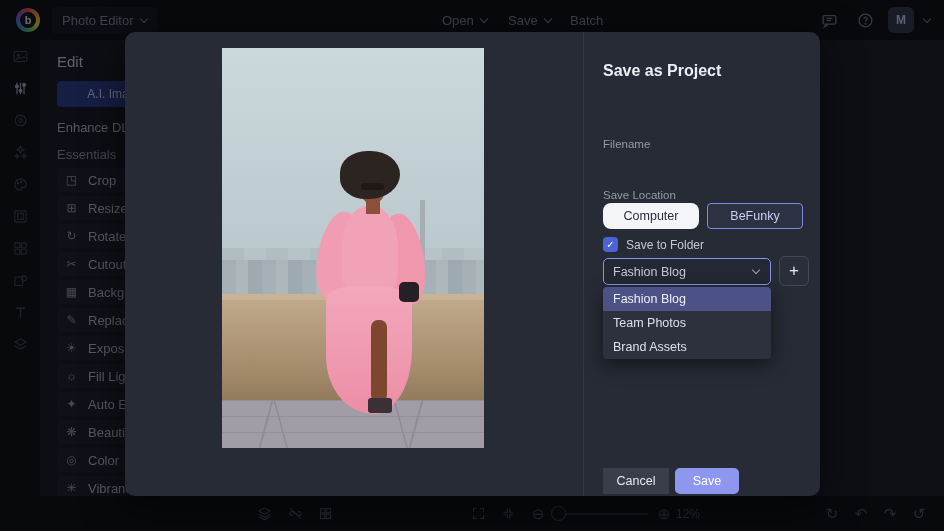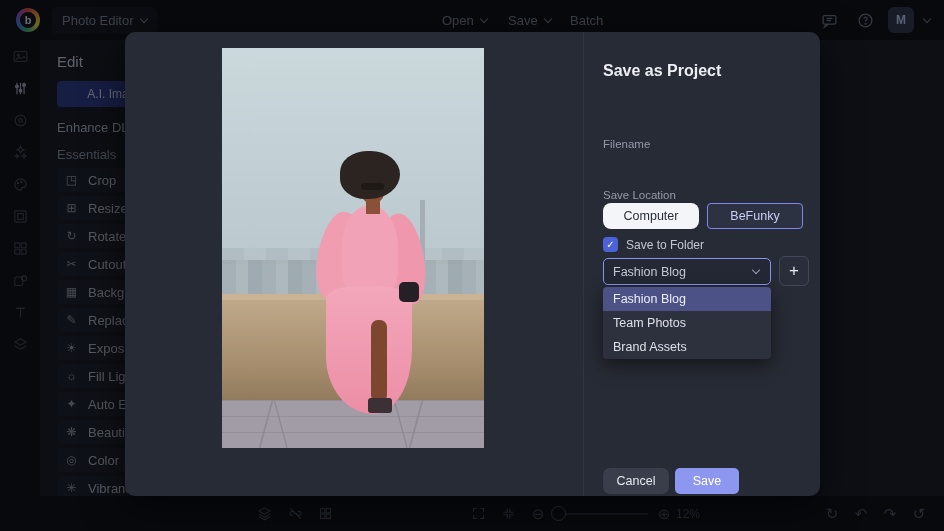--- a/index.html
+++ b/index.html
@@ -129,21 +129,21 @@
   #folder-select .chev { color:#9aa0b5; margin-right:11px; }
   #add-folder { position:absolute; left:176px; top:212px; width:30px; height:30px; background:#2a2e3a;
     border:1px solid #424858; border-radius:6px; color:#e6e9f0; font-size:17px; cursor:pointer;
     font-family:"Liberation Sans", sans-serif; }
   #folder-menu { position:absolute; left:0; top:243px; width:168px; background:#2d313d; border-radius:4px;
     box-shadow:0 6px 18px rgba(0,0,0,0.5); overflow:hidden; z-index:5; }
   .menu-opt { height:24px; display:flex; align-items:center; padding-left:10px; font-size:12.5px;
     color:#dde0e8; cursor:pointer; }
   .menu-opt.selected { background:#4c5285; color:#eceef8; }
   #cancel-btn { position:absolute; left:0px; top:424px; width:66px; height:26px; background:#3a3e4a;
-    border:none; border-radius:7px; color:#e6e9f0; font-size:12.5px; cursor:pointer;
+    border:none; border-radius:0; color:#e6e9f0; font-size:12.5px; cursor:pointer;
     font-family:"Liberation Sans", sans-serif; }
   #save-btn { position:absolute; left:72px; top:424px; width:64px; height:26px; background:#8e97f0;
     border:none; border-radius:5px; color:#ffffff; font-size:12.5px; cursor:pointer;
     font-family:"Liberation Sans", sans-serif; }
 </style>
 </head>
 <body>
 
 <div id="stage">
 

